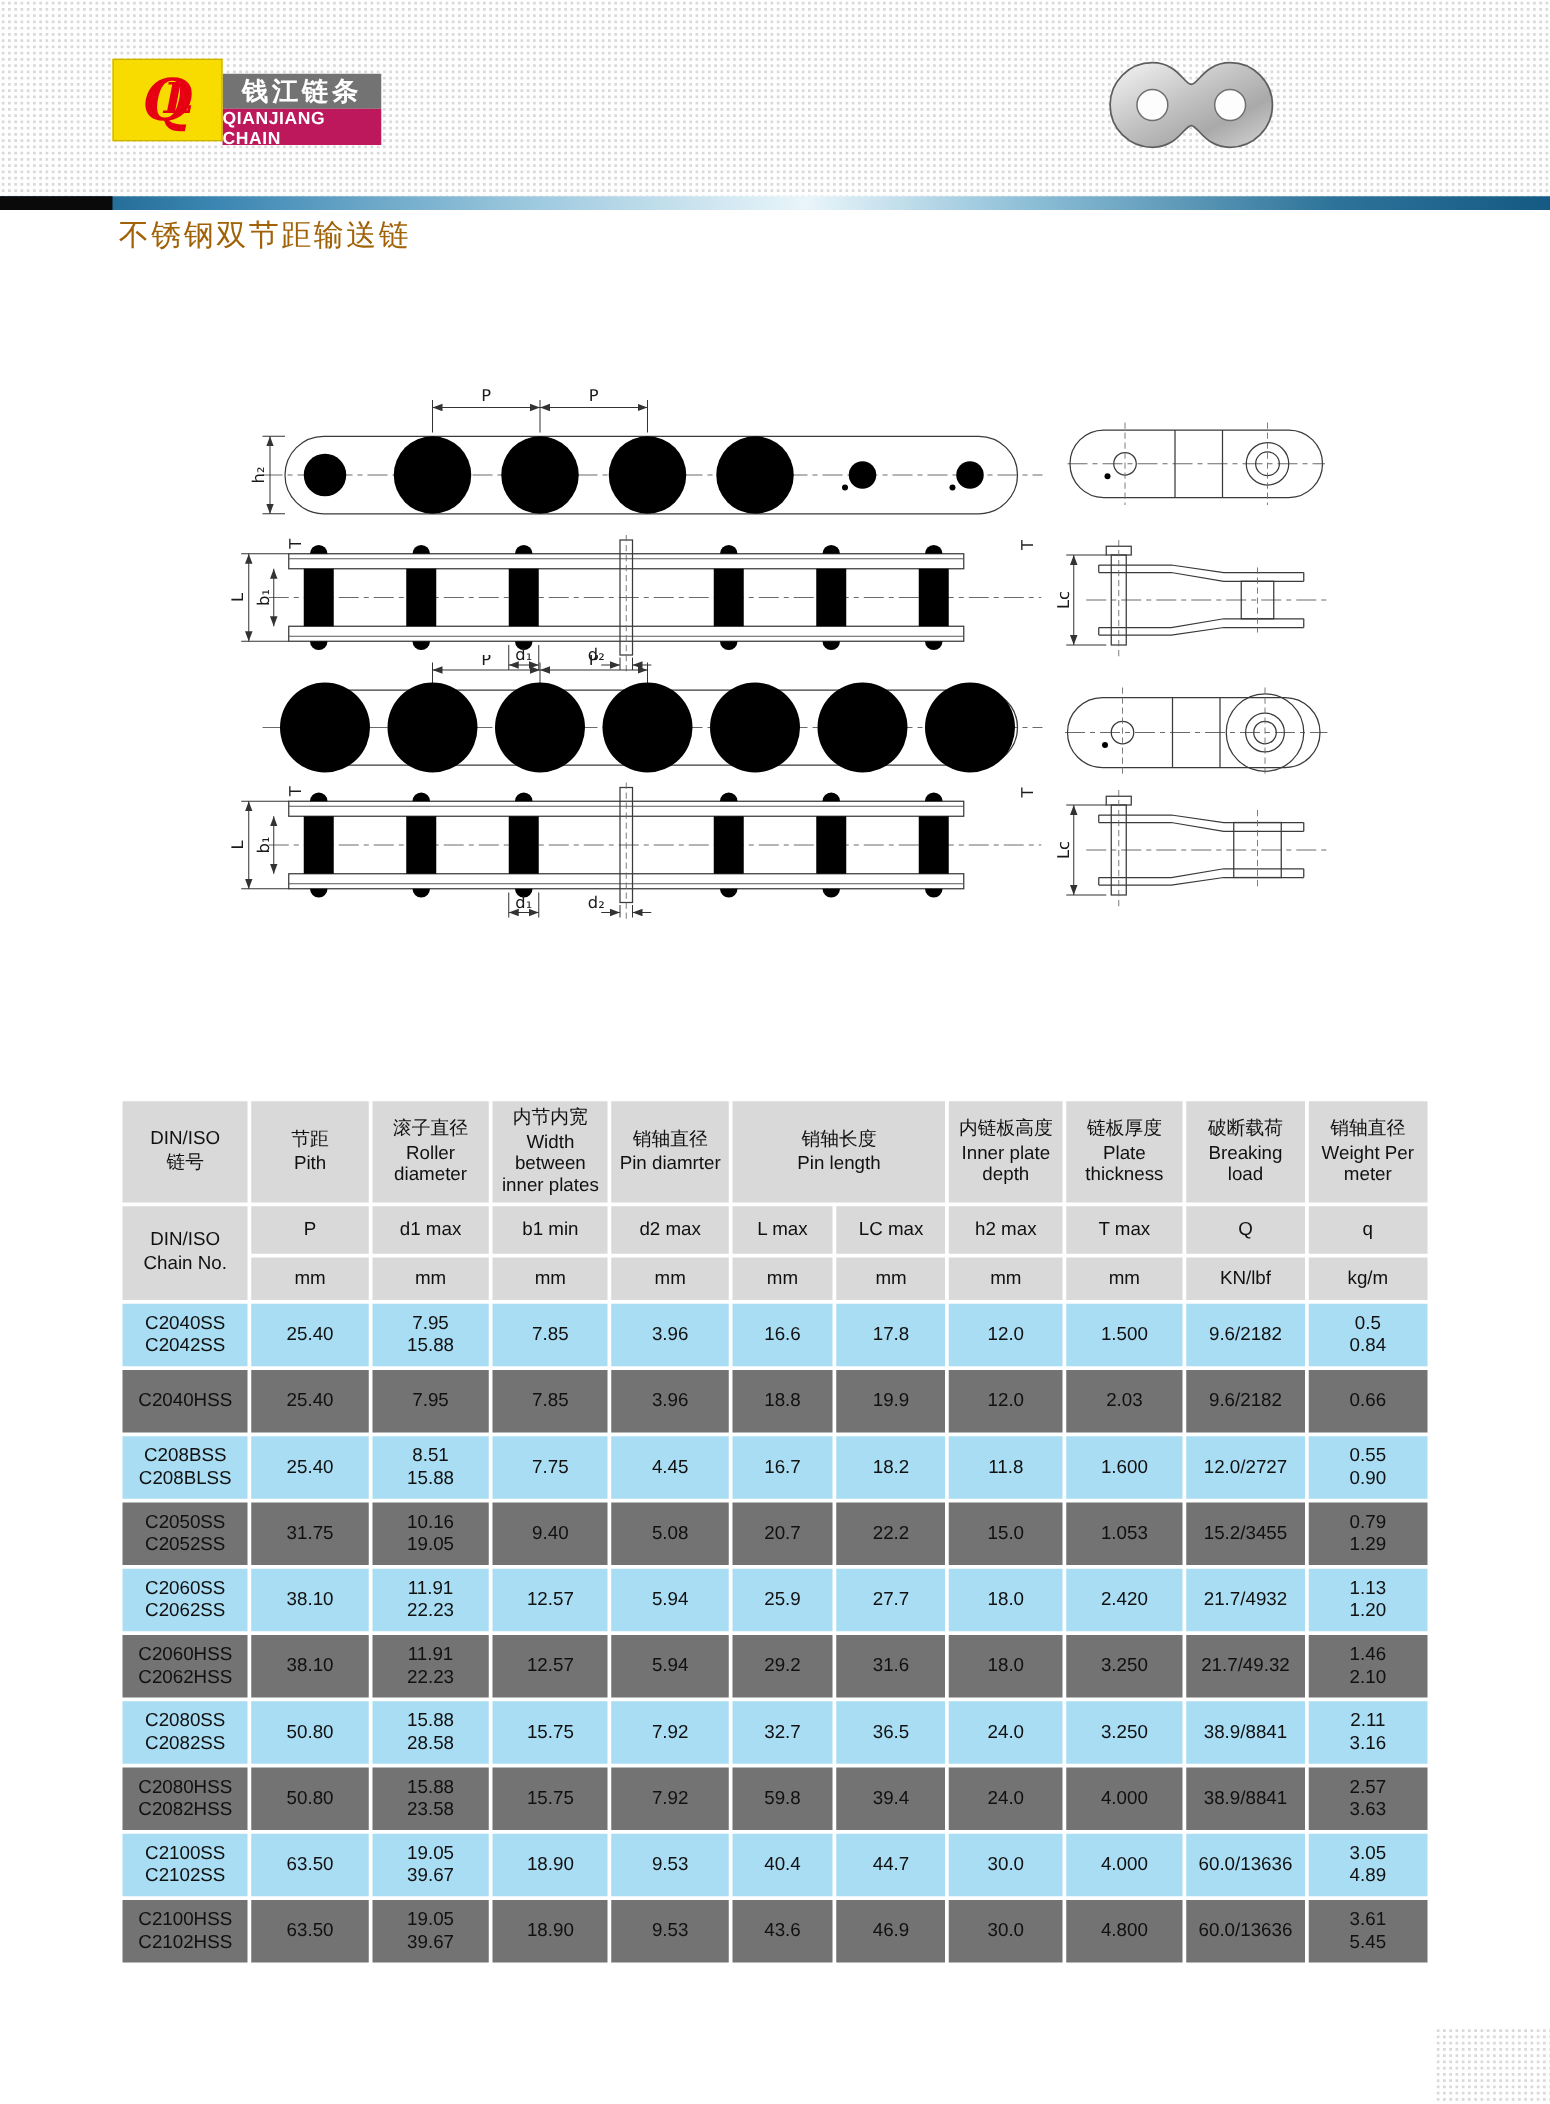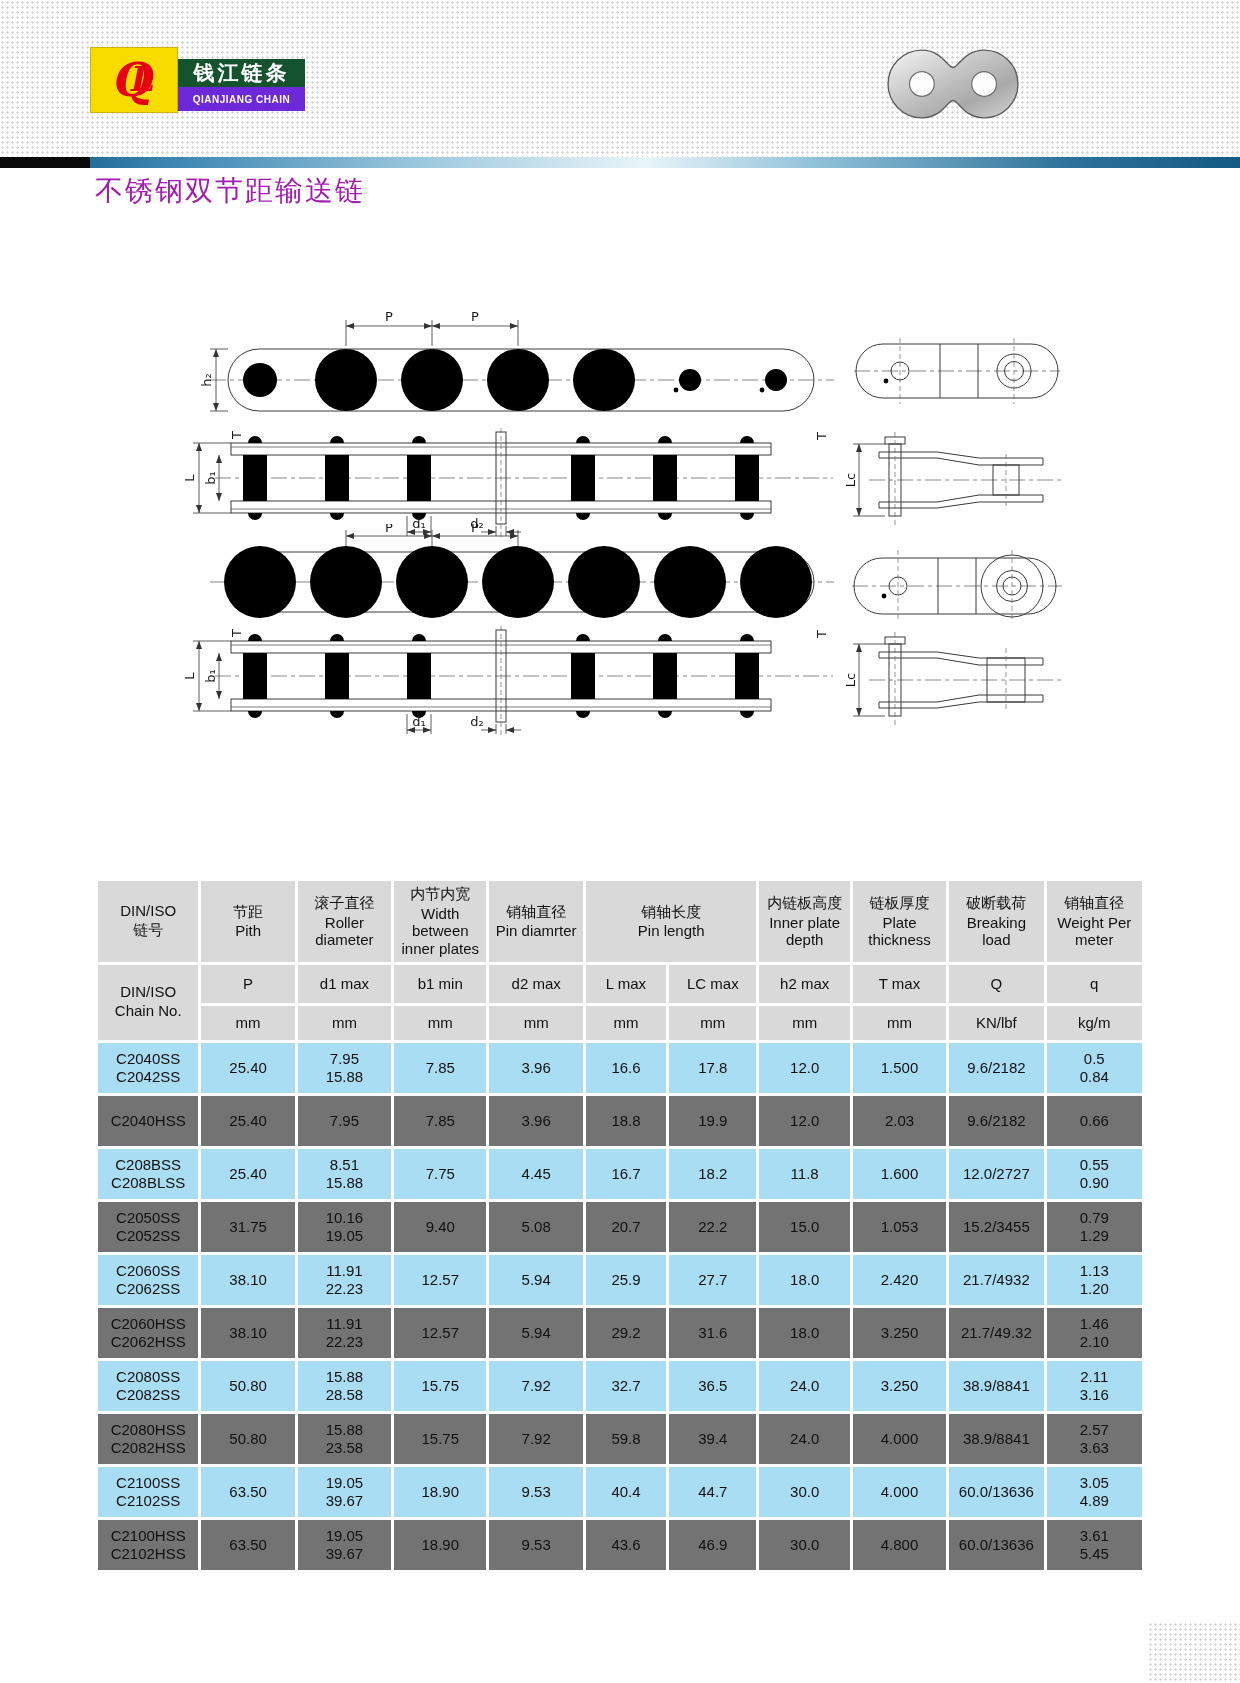--- a/index.html
+++ b/index.html
@@ -10,29 +10,29 @@
         background-size:5px 5px;}
   .hdr{position:absolute;left:0;top:0;width:1240px;height:157px;}
   .logo{position:absolute;left:90px;top:47px;width:215px;height:64px;display:flex;}
   .logo-mark{width:86px;height:64px;background:#f8dc00;border:1px solid #c9b400;
         position:relative;display:flex;align-items:center;justify-content:center;}
   .logo-q{font-family:"DejaVu Serif",serif;font-style:italic;font-weight:bold;
         font-size:46px;color:#e60012;line-height:1;}
   .logo-l{position:absolute;left:40px;top:14px;font-family:"DejaVu Serif",serif;
         font-style:italic;font-weight:bold;font-size:34px;color:#e60012;line-height:1;}
   .logo-txt{flex:1;display:flex;flex-direction:column;}
-  .logo-zh{background:#14532d;color:#fff;height:35px;display:flex;align-items:center;
+  .logo-zh{background:#737373;color:#fff;height:35px;display:flex;align-items:center;
         justify-content:center;font-size:21px;font-weight:bold;letter-spacing:3px;margin-top:12px;}
-  .logo-en{background:#6d28d9;color:#fff;height:29px;display:flex;align-items:center;
-        justify-content:center;font-size:10px;font-weight:bold;letter-spacing:.5px;}
+  .logo-en{background:#be185d;color:#fff;height:29px;display:flex;align-items:center;
+        justify-content:center;font-size:14px;font-weight:bold;letter-spacing:.5px;}
   .plate-photo{position:absolute;left:878px;top:36px;}
   .bar{position:absolute;left:0;top:157px;width:1240px;height:11px;
         background:linear-gradient(90deg,#0f5480 0%,#3b86b2 14%,#9cc8de 34%,#e9f5fa 52%,#8fc0d8 66%,#2e7399 86%,#135a84 100%);}
   .bar-black{position:absolute;left:0;top:157px;width:90px;height:11px;background:#0a0a0a;}
-  .title-zh{position:absolute;left:95px;top:172px;font-size:28px;letter-spacing:2px;color:#a21caf;}
+  .title-zh{position:absolute;left:95px;top:172px;font-size:24px;letter-spacing:2px;color:#a16207;}
   .title-en{position:absolute;left:95px;top:208px;font-size:25px;color:#000;}
   .draw{position:absolute;}
   .draw .ln{stroke:#3a3a3a;stroke-width:1;fill:none;}
   .draw .thin{stroke:#5a5a5a;stroke-width:.8;fill:none;}
   .draw .dash{stroke:#6a6a6a;stroke-width:.7;fill:none;stroke-dasharray:5 3;}
   .draw .cl{stroke:#555;stroke-width:.7;fill:none;stroke-dasharray:16 4 4 4;}
   .draw .dim{stroke:#333;stroke-width:.8;fill:none;}
   .draw text{font-family:"DejaVu Sans",sans-serif;font-size:13px;fill:#1a1a1a;}
   .spec{position:absolute;left:95px;top:878px;}
   table.spec-tb{border-collapse:separate;border-spacing:3px;table-layout:fixed;width:1050px;}

